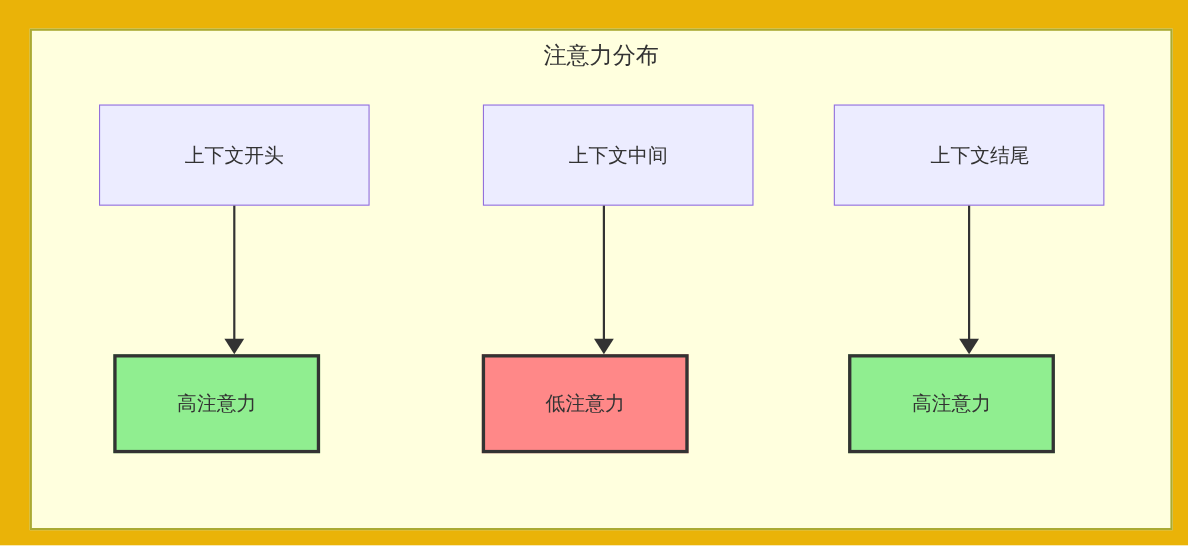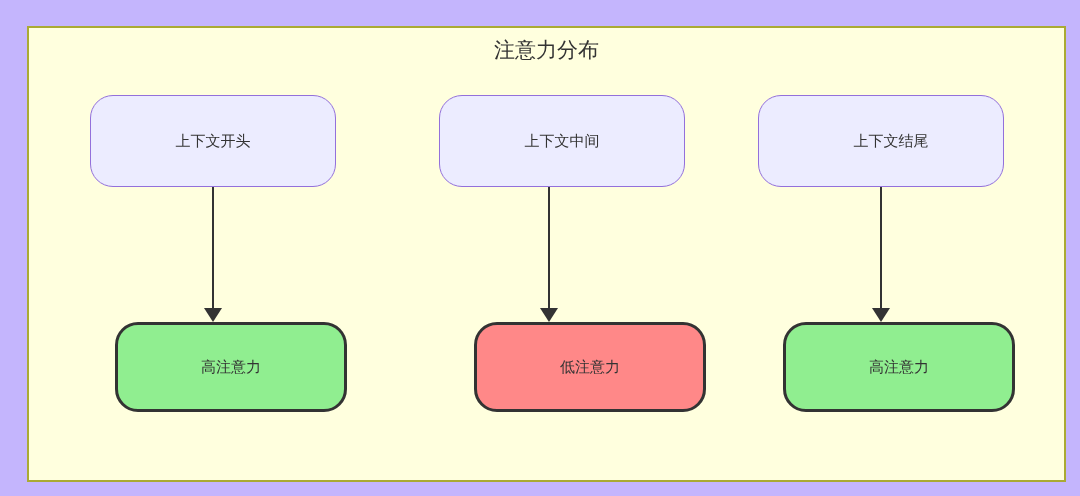--- a/index.html
+++ b/index.html
@@ -5,21 +5,21 @@
   html, body {
     margin: 0;
     padding: 0;
     background: #ffffff;
     font-family: "Liberation Sans", "DejaVu Sans", sans-serif;
   }
   .canvas {
     position: relative;
     width: 1080px;
     height: 496px;
-    background: #c4b5fd;
+    background: #eab308;
     overflow: hidden;
   }
   .frame {
     position: absolute;
     left: 27px;
     top: 26px;
     width: 1039px;
     height: 456px;
     box-sizing: border-box;
     background: #ffffde;
@@ -34,44 +34,42 @@
     font-size: 21px;
     font-weight: 400;
     color: #333333;
   }
   .node {
     position: absolute;
     box-sizing: border-box;
     display: flex;
     align-items: center;
     justify-content: center;
-    font-size: 15px;
+    font-size: 18px;
     color: #333333;
     text-align: right;
-    border-radius: 23px;
   }
   .source-node {
     top: 95px;
     width: 246px;
     height: 92px;
     background: #ececff;
     border: 1.5px solid #9370db;
   }
   .target-node {
     top: 322px;
-    width: 232px;
+    width: 188px;
     height: 90px;
     border: 3px solid #333333;
-    margin-left: 12px;
   }
   .src-1 { left: 90px; }
   .src-2 { left: 439px; }
   .src-3 { left: 758px; padding-left: 20px; }
   .tgt-1 { left: 103px; }
-  .tgt-2 { left: 462px; }
+  .tgt-2 { left: 438px; }
   .tgt-3 { left: 771px; }
   .arrow {
     position: absolute;
     top: 187px;
     width: 20px;
     height: 135px;
   }
   .arr-1 { left: 203px; }
   .arr-2 { left: 539px; }
   .arr-3 { left: 871px; }

